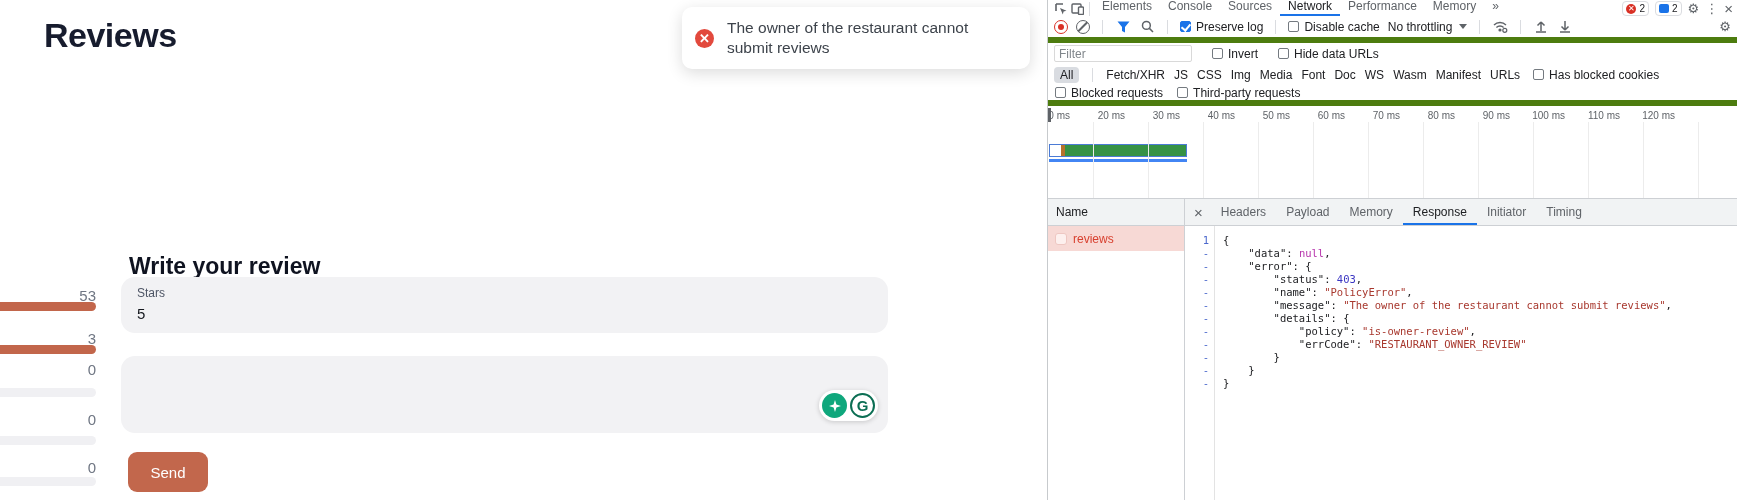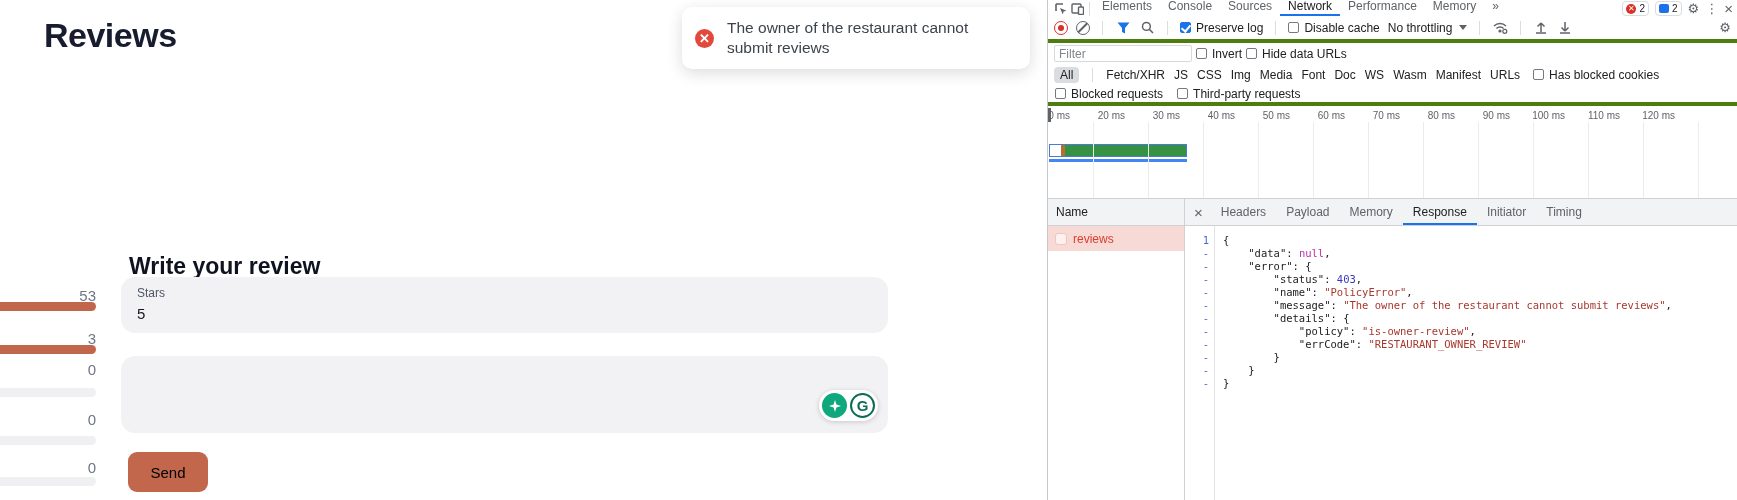--- a/index.html
+++ b/index.html
@@ -23,47 +23,47 @@
   .stars-field{top:277px;height:56px;padding:9px 16px;}
   .field-label{font-size:12px;color:#4e5565;margin-bottom:5px;}
   .field-value{font-size:15px;color:#15181e;}
   .review-field{top:356px;height:77px;padding:10px 16px;}
   .gram-pill{position:absolute;right:10px;bottom:12px;background:#fff;border-radius:999px;padding:3px;display:flex;gap:3px;
              box-shadow:0 1px 5px rgba(0,0,0,.18);}
   .gram-circle{width:25px;height:25px;border-radius:50%;display:flex;align-items:center;justify-content:center;box-sizing:border-box;}
   .gram-suggest{background:#0fa77c;}
   .gram-g{background:#fff;border:2px solid #0b6e53;color:#0b6e53;font-weight:800;font-size:15px;line-height:1;}
   .send-btn{position:absolute;left:128px;top:452px;width:80px;height:40px;background:#c2674c;border:none;border-radius:9px;
-            color:#000000;font-size:15px;font-weight:500;font-family:inherit;display:flex;align-items:center;justify-content:center;cursor:pointer;}
+            color:#ffffff;font-size:15px;font-weight:500;font-family:inherit;display:flex;align-items:center;justify-content:center;cursor:pointer;}
 
   
   .devtools{position:absolute;left:1047px;top:0;width:690px;height:500px;background:#fff;border-left:1px solid #c7cacd;
             box-sizing:border-box;font-size:12px;color:#202124;}
-  .dt-row{display:flex;align-items:center;box-sizing:border-box;border-bottom:4px solid #4d7c0f;background:#fff;}
+  .dt-row{display:flex;align-items:center;box-sizing:border-box;border-bottom:6px solid #4d7c0f;background:#fff;}
   .dt-tabs{height:16px;padding-left:5px;gap:0;border-bottom:none;align-items:flex-end;}
   .dt-tab{padding:0 8px 3px;color:#5f6368;cursor:pointer;white-space:nowrap;}
   .dt-tab.active{color:#202124;box-shadow:inset 0 -2px 0 #1a73e8;}
   .dt-ico{width:16px;height:14px;display:inline-flex;align-items:center;justify-content:center;color:#5f6368;flex:0 0 auto;cursor:pointer;}
   .sep{width:1px;height:14px;background:#dadce0;margin:0 4px;flex:0 0 auto;}
   .dt-right{margin-left:auto;display:flex;align-items:center;gap:6px;padding-right:4px;}
   .badge{display:flex;align-items:center;gap:3px;border:1px solid #dadce0;border-radius:4px;padding:0 3px;height:13px;font-size:10px;cursor:pointer;}
   .badge-err-ico{width:10px;height:10px;border-radius:50%;background:#d93025;color:#fff;font-size:8px;display:flex;align-items:center;justify-content:center;}
   .badge-msg-ico{width:10px;height:9px;border-radius:2px;background:#1a73e8;}
   .glyph{color:#5f6368;font-size:13px;line-height:1;cursor:pointer;}
   .dt-toolbar{height:27px;padding:0 6px;gap:8px;}
   .rec{width:12px;height:12px;border-radius:50%;border:1.5px solid #d93025;display:flex;align-items:center;justify-content:center;}
   .rec i{width:6px;height:6px;border-radius:50%;background:#d93025;}
   .clear{width:12px;height:12px;border-radius:50%;border:1.5px solid #5f6368;position:relative;}
   .clear:after{content:"";position:absolute;left:-1px;top:5px;width:13px;height:1.5px;background:#5f6368;transform:rotate(-45deg);}
   .cb{width:11px;height:11px;border:1.5px solid #747a80;border-radius:2px;background:#fff;box-sizing:border-box;flex:0 0 auto;}
   .cb.checked{background:#1a73e8;border-color:#1a73e8;position:relative;}
   .cb.checked:after{content:"";position:absolute;left:2px;top:0px;width:4px;height:7px;border:solid #fff;border-width:0 2px 2px 0;transform:rotate(40deg);}
   .tb-item{display:flex;align-items:center;gap:5px;white-space:nowrap;cursor:pointer;}
   .caret{width:0;height:0;border-left:4px solid transparent;border-right:4px solid transparent;border-top:5px solid #5f6368;margin-left:2px;}
-  .dt-filter{height:21px;padding:0 6px;gap:4px;border-bottom:none;}
+  .dt-filter{height:21px;padding:0 6px;gap:20px;border-bottom:none;}
   .filter-input{width:128px;height:15px;border:1px solid #d9d9d9;border-radius:2px;font-size:12px;font-family:inherit;padding:0 4px;color:#202124;}
   .filter-input::placeholder{color:#80868b;}
   .dt-types{height:21px;padding:0 6px;gap:9px;border-bottom:none;white-space:nowrap;}
   .type-pill{cursor:pointer;color:#202124;}
   .type-pill.active{background:#d9dce1;border-radius:4px;padding:1px 6px;}
   .dt-blocked{height:21px;padding:0 7px;gap:14px;}
   .overview{position:relative;height:92px;border-bottom:1px solid #cdd0d4;background:#fff;overflow:hidden;}
   .ov-tick-label{position:absolute;top:4px;width:44px;text-align:right;font-size:10px;color:#5f6368;}
   .ov-grid{position:absolute;top:16px;bottom:0;width:1px;background:#ececec;}
   .ov-startcap{position:absolute;left:0;top:2px;width:2.5px;height:14px;background:#5f6368;}

